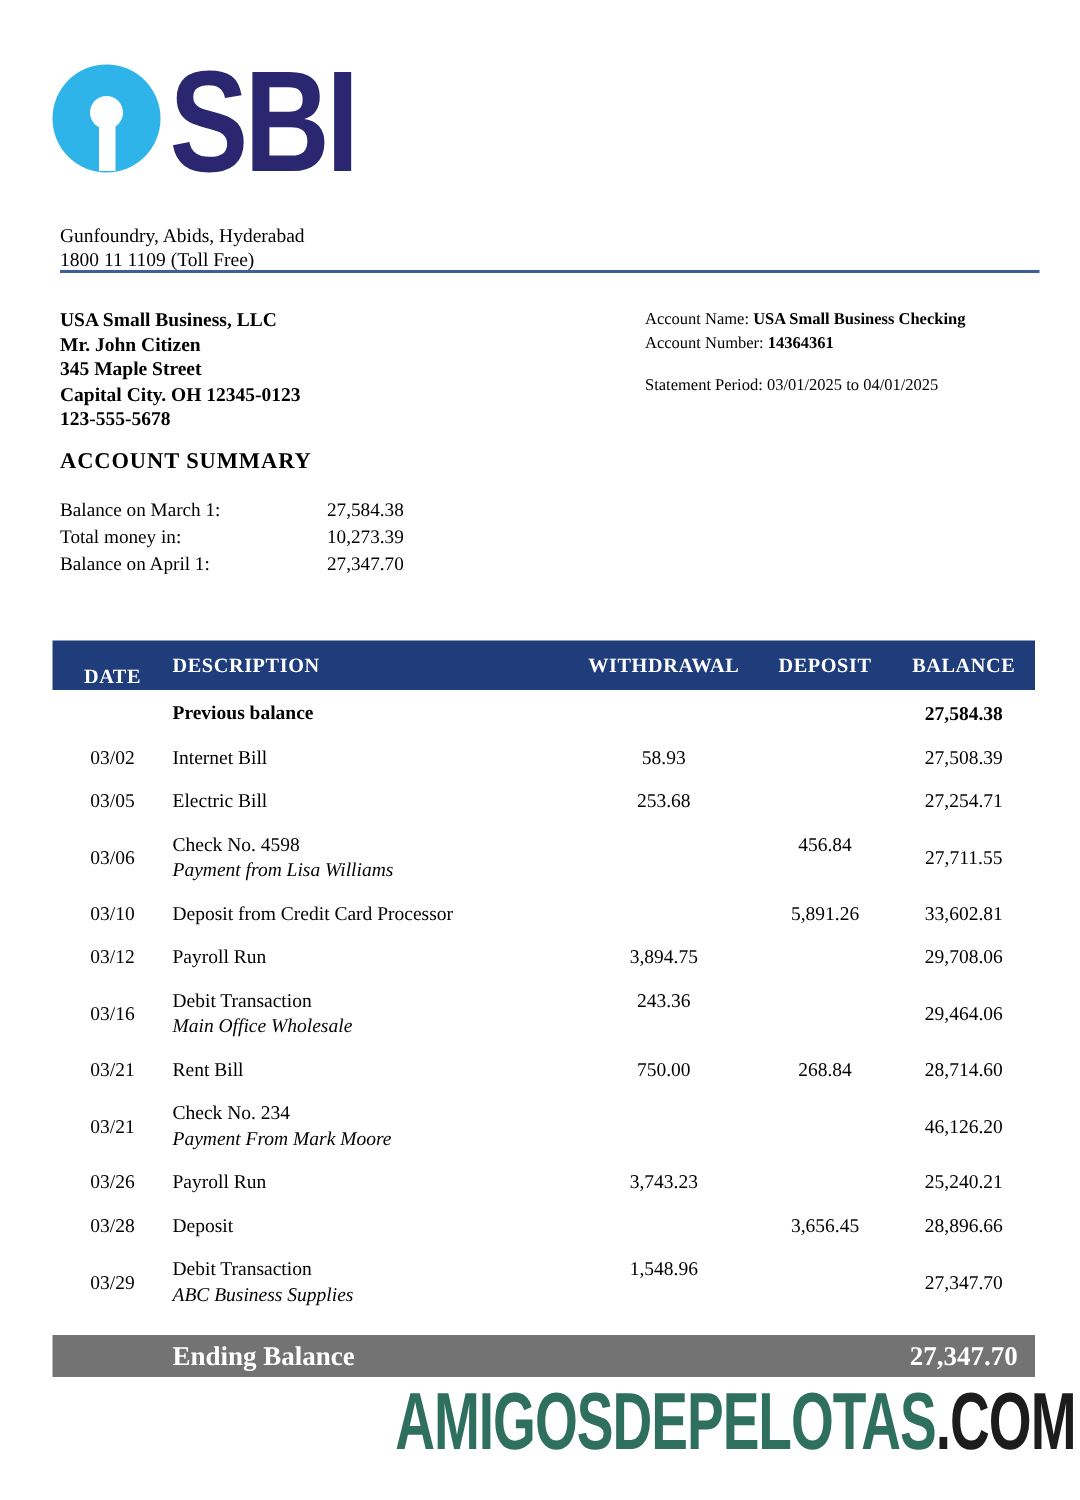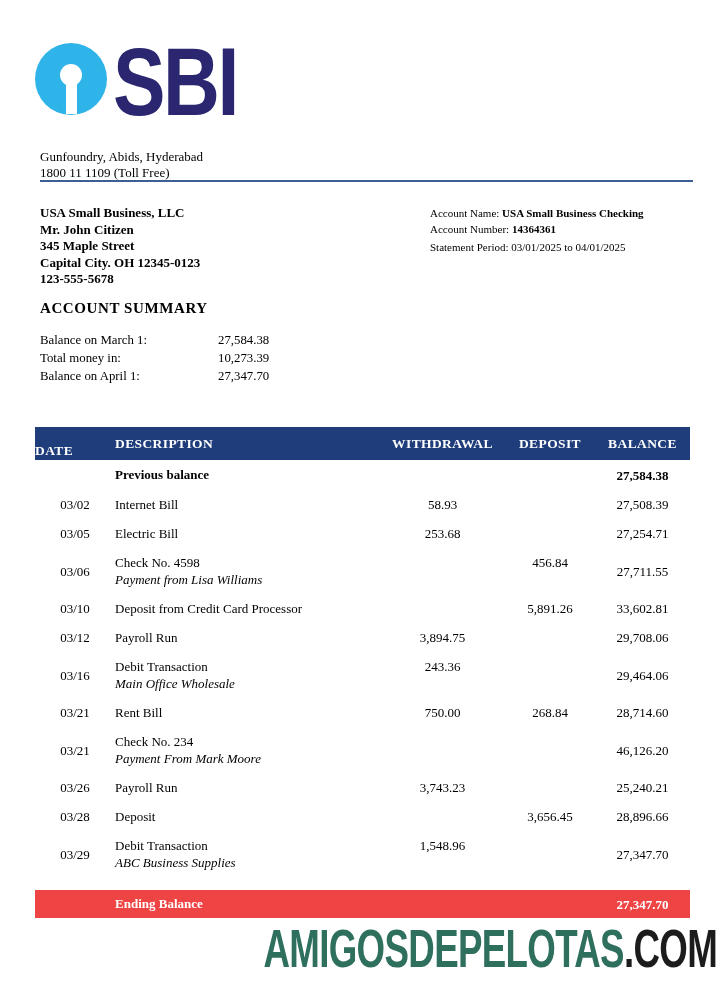--- a/index.html
+++ b/index.html
@@ -16,44 +16,44 @@
              letter-spacing:-3px;color:#2a2770;transform:scaleX(.82);transform-origin:left center;}
 
   
   .bank-address{position:absolute;left:40px;top:149px;font-size:13px;line-height:15.5px;}
   .rule{position:absolute;left:40px;top:180px;width:653px;height:2px;background:#3d5f96;}
 
   
   .customer{position:absolute;left:40px;top:205px;font-size:13px;line-height:16.5px;font-weight:bold;}
   .acct{position:absolute;left:430px;top:205px;width:256px;font-size:11px;line-height:16px;}
   .acct b{font-weight:bold;}
-  .acct .period{margin-top:2px;font-family:Liberation Serif, serif;}
+  .acct .period{margin-top:12px;font-family:Liberation Serif, serif;}
 
   
   .summary{position:absolute;left:40px;top:300px;font-size:12.8px;}
   .summary-title{font-size:15px;font-weight:bold;letter-spacing:.6px;margin-bottom:14px;}
   .summary-row{display:grid;grid-template-columns:178px auto;line-height:18px;}
 
   
   .txn{position:absolute;left:35px;top:427px;width:655px;font-size:13px;}
   .grid-cols{display:grid;grid-template-columns:80px 1fr 125px 90px 95px;}
   .thead{background:#1f3d7b;color:#fff;height:33px;align-items:center;
          font-weight:bold;font-size:13.5px;letter-spacing:.4px;}
-  .th-date{text-align:left;margin-top:14px;}
+  .th-date{text-align:center;margin-top:14px;}
   .th-desc{text-align:left;}
   .th-num{text-align:center;}
   .trow{padding:7px 0;align-items:center;}
   .cell-date{text-align:center;line-height:15px;}
   .cell-desc{line-height:15px;}
   .cell-desc .line2{font-style:italic;margin-top:2px;}
   .cell-num{text-align:center;align-self:start;line-height:15px;}
   .cell-bal{text-align:center;line-height:15px;}
   .prev-row{padding:7px 0;align-items:center;font-weight:bold;}
-  .ending{background:#ef4444;color:#fff;height:28px;align-items:center;margin-top:13px;
-          font-weight:bold;font-size:13px;}
+  .ending{background:#737373;color:#fff;height:28px;align-items:center;margin-top:13px;
+          font-weight:bold;font-size:18px;}
 
   
   .watermark{position:absolute;top:922px;right:3px;white-space:nowrap;
              font-family:"Liberation Sans","DejaVu Sans",sans-serif;font-weight:bold;font-size:54px;
              letter-spacing:-1px;transform:scaleX(.68);transform-origin:right center;line-height:52px;}
   .wm-main{color:#2e6f5e;}
   .wm-suffix{color:#1c1c1c;}
 </style>
 </head>
 <body>

